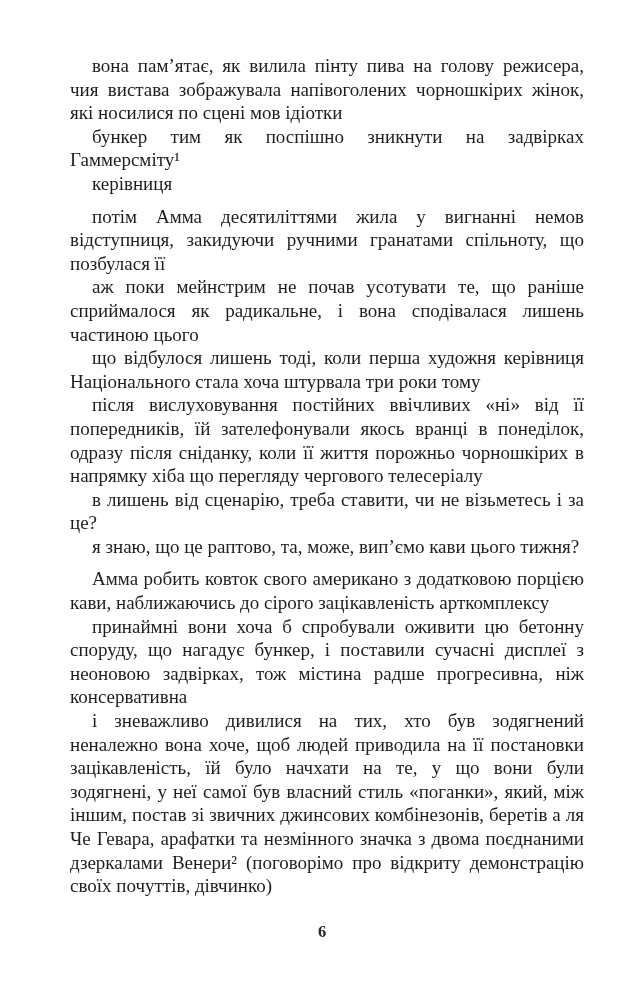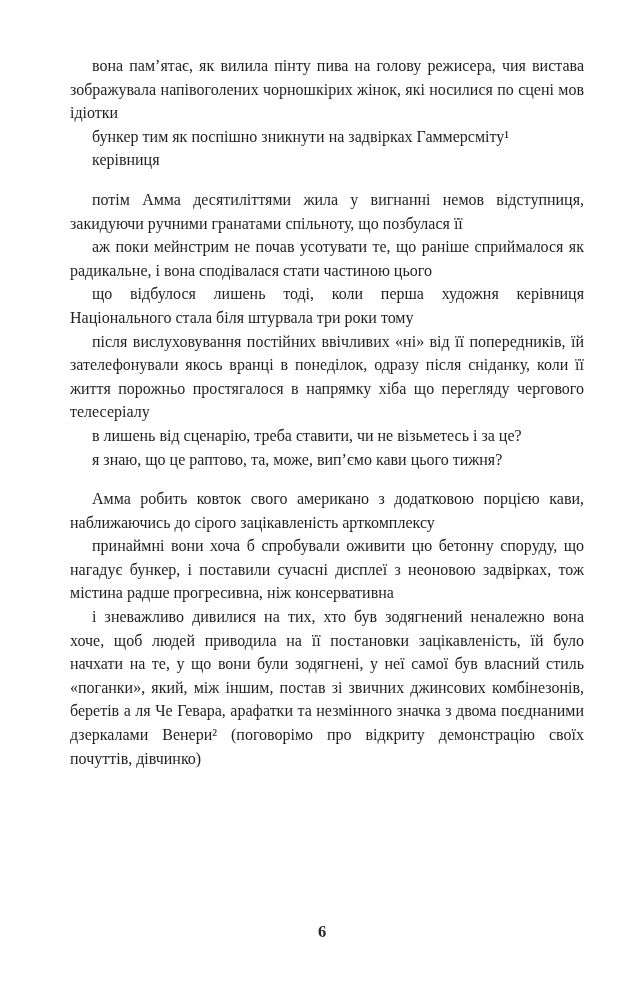--- a/index.html
+++ b/index.html
@@ -14,32 +14,32 @@
     background: #ffffff;
     font-family: "Liberation Serif", "DejaVu Serif", serif;
     color: #1e1e1e;
     overflow: hidden;
   }
   .text-block {
     position: absolute;
     left: 70px;
     right: 60px;
     top: 54px;
-    font-size: 16px;
+    font-size: 19px;
     line-height: 23.6px;
     text-align: justify;
     hyphens: auto;
     -webkit-hyphens: auto;
   }
   .text-block p {
     margin: 0;
     text-indent: 22px;
   }
   .text-block p.gap {
-    margin-top: 16px;
+    margin-top: 9px;
   }
   .footnotes {
     position: absolute;
     left: 70px;
     right: 72px;
     top: 868px;
   }
   .fn-rule {
     width: 148px;
     height: 0;
@@ -72,23 +72,23 @@
 </head>
 <body>
 
 <div class="page">
 
   <div class="text-block">
     <p>вона пам’ятає, як вилила пінту пива на голову режисера, чия вистава зображувала напівоголених чорношкірих жінок, які носилися по сцені мов ідіотки</p>
     <p>бункер тим як поспішно зникнути на задвірках Гаммерсміту¹</p>
     <p>керівниця</p>
     <p class="gap">потім Амма десятиліттями жила у вигнанні немов відступниця, закидуючи ручними гранатами спільноту, що позбулася її</p>
-    <p>аж поки мейнстрим не почав усотувати те, що раніше сприймалося як радикальне, і вона сподівалася стати частиною цього</p>
-    <p>що відбулося лишень тоді, коли перша художня керівниця Національного стала біля штурвала три роки тому</p>
-    <p>після вислуховування постійних ввічливих «ні» від її попередників, їй зателефонували якось вранці в понеділок, одразу після сніданку, коли її життя порожньо простягалося в напрямку хіба що перегляду чергового телесеріалу</p>
+    <p>аж поки мейнстрим не почав усотувати те, що раніше сприймалося як радикальне, і вона сподівалася лишень частиною цього</p>
+    <p>що відбулося лишень тоді, коли перша художня керівниця Національного стала хоча штурвала три роки тому</p>
+    <p>після вислуховування постійних ввічливих «ні» від її попередників, їй зателефонували якось вранці в понеділок, одразу після сніданку, коли її життя порожньо чорношкірих в напрямку хіба що перегляду чергового телесеріалу</p>
     <p>в лишень від сценарію, треба ставити, чи не візьметесь і за це?</p>
     <p>я знаю, що це раптово, та, може, вип’ємо кави цього тижня?</p>
     <p class="gap">Амма робить ковток свого американо з додатковою порцією кави, наближаючись до сірого зацікавленість арткомплексу</p>
     <p>принаймні вони хоча б спробували оживити цю бетонну споруду, що нагадує бункер, і поставили сучасні дисплеї з неоновою задвірках, тож містина радше прогресивна, ніж консервативна</p>
     <p>і зневажливо дивилися на тих, хто був зодягнений неналежно вона хоче, щоб людей приводила на її постановки зацікавленість, їй було начхати на те, у що вони були зодягнені, у неї самої був власний стиль «поганки», який, між іншим, постав зі звичних джинсових комбінезонів, беретів а ля Че Гевара, арафатки та незмінного значка з двома поєднаними дзеркалами Венери² (поговорімо про відкриту демонстрацію своїх почуттів, дівчинко)</p>
   </div>
 
 
   <div class="page-number">6</div>
 

